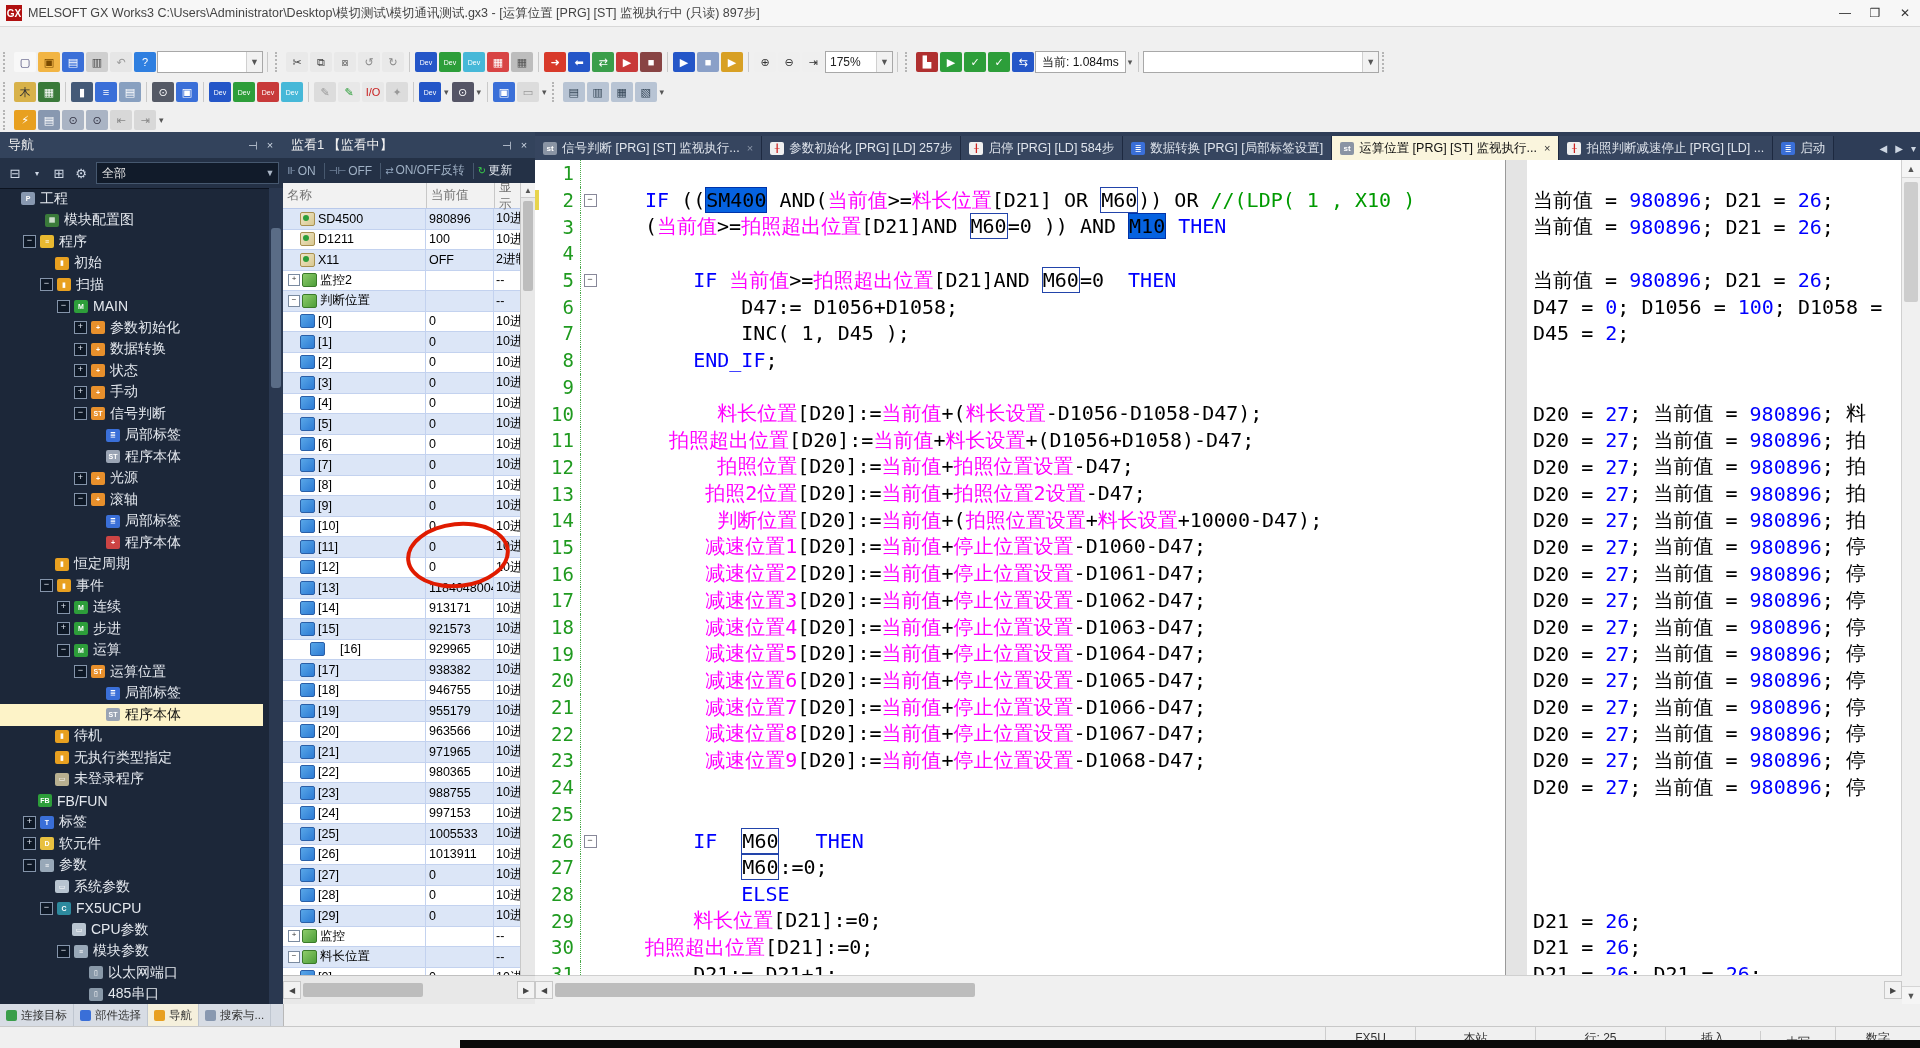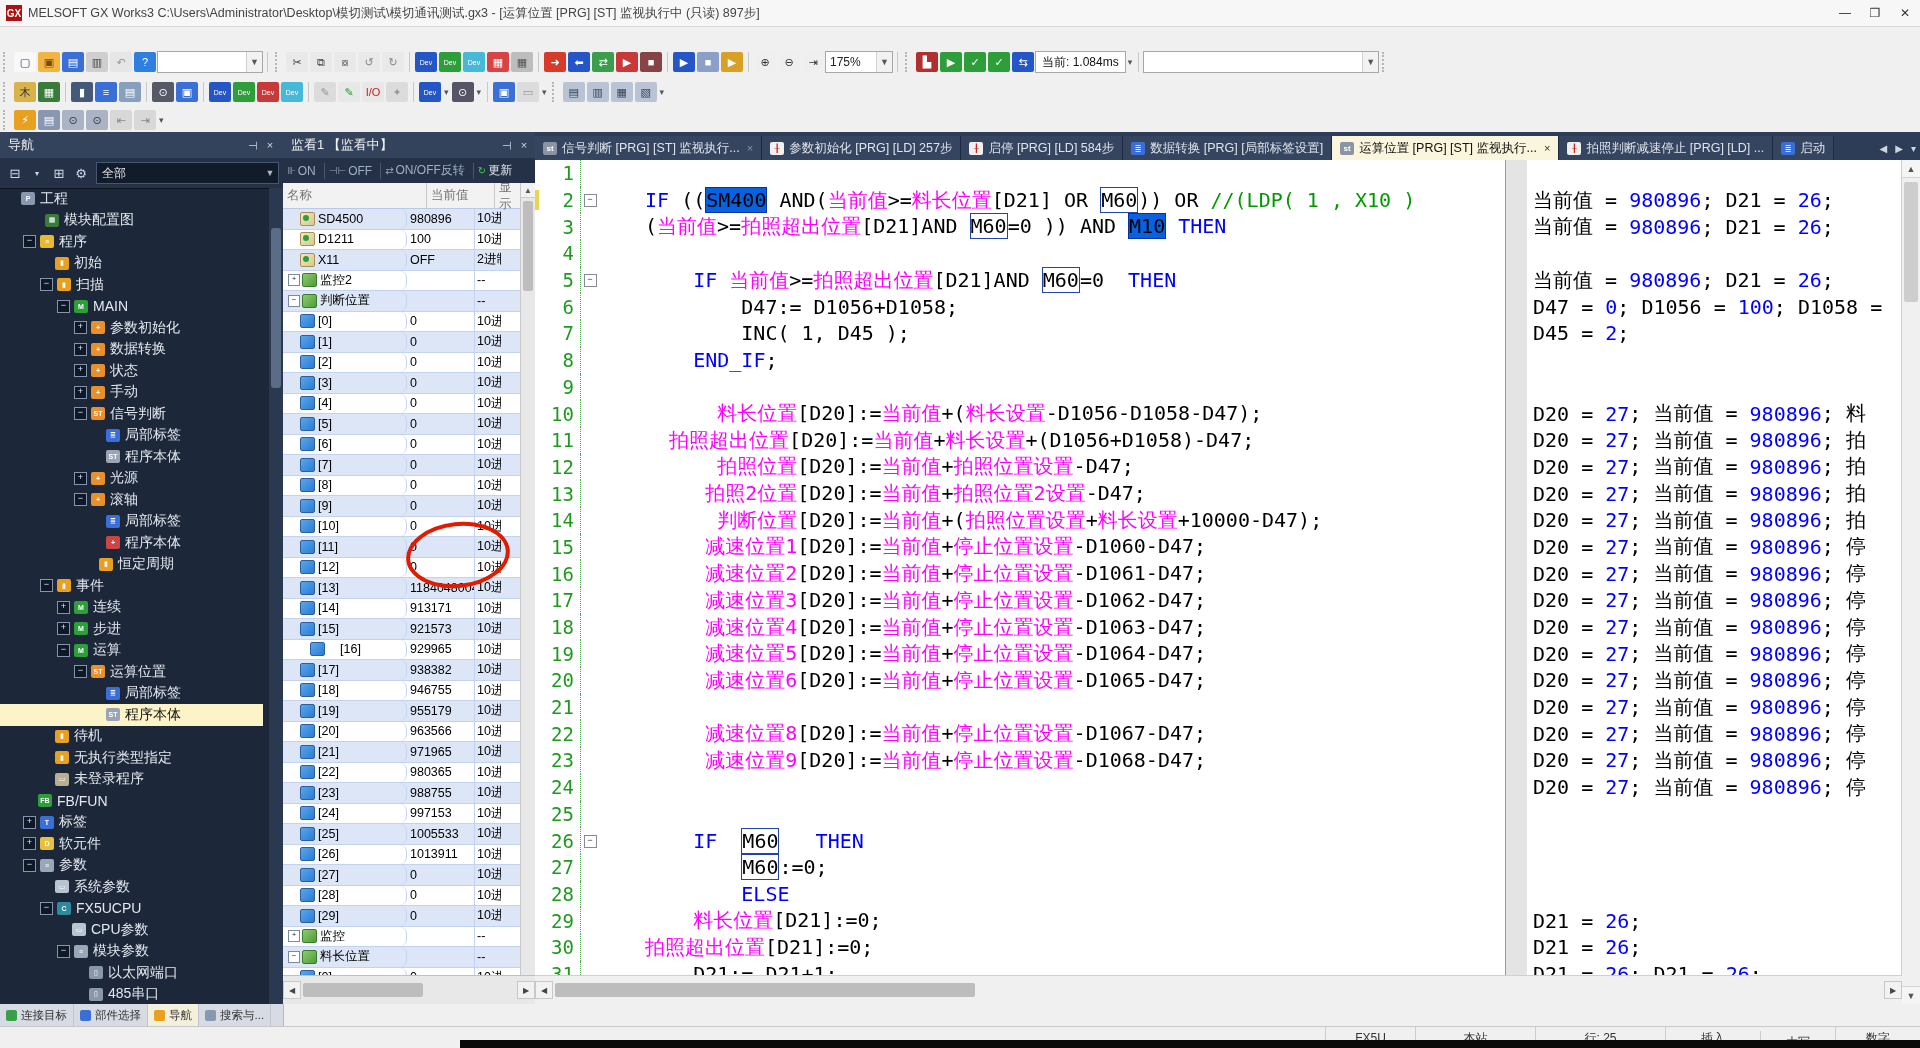--- a/index.html
+++ b/index.html
@@ -47,21 +47,21 @@
   .watch-toolbar{height:25px;background:#243146;display:flex;align-items:center;padding:0 4px;color:#9fb0c4;font-size:12px;border-bottom:1px solid #0c1320;white-space:nowrap;overflow:hidden;}
   .wt-item{display:flex;align-items:center;margin-right:4px;}
   .wt-item .wg{font-size:10px;margin-right:2px;color:#8fa3bc;}
   .wt-sep{width:1px;height:16px;background:#47586e;margin:0 4px;}
   .watch-grid{position:absolute;left:0;top:51px;width:238px;bottom:28px;background:#fff;overflow:hidden;}
   .wg-head{display:flex;height:25px;background:#f2f2f2;border-bottom:1px solid #b9c9ea;color:#737373;font-size:12.5px;align-items:center;}
   .wg-head .c{padding-left:4px;border-right:1px solid #c8c8c8;height:100%;display:flex;align-items:center;box-sizing:border-box;}
   .wrow{display:flex;height:19.5px;align-items:center;font-size:12.5px;color:#000;border-bottom:1px solid #c3d2ef;}
   .wrow.alt{background:#dce6f7;}
   .wc{height:100%;display:flex;align-items:center;box-sizing:border-box;border-right:1px solid #c3d2ef;overflow:hidden;white-space:nowrap;}
-  .wc.name{width:124px;padding-left:3px;border-radius:7px;}
+  .wc.name{width:143px;padding-left:3px;}
   .wc.val{width:68px;padding-left:3px;}
   .wc.disp{width:26px;padding-left:2px;border-right:none;}
   .wexp{width:10px;height:10px;border:1px solid #7a8aa0;background:#fff;color:#333;font-size:8px;line-height:8px;text-align:center;margin:0 2px;flex:none;}
   .wico{width:13px;height:12px;border-radius:2px;margin-right:3px;flex:none;background:linear-gradient(135deg,#59a7e8,#2d7bd4);border:1px solid #2a5fa8;position:relative;}
   .wico.devi{background:linear-gradient(135deg,#f0e6c8,#d8c890);border:1px solid #a89050;}
   .wico.devi:after{content:"";position:absolute;left:2px;top:2px;width:6px;height:6px;border-radius:50%;background:#2d9e3a;}
   .wico.grpi{background:linear-gradient(135deg,#8ecc6a,#4d9e3a);border:1px solid #3a7a2a;}
   .watch-vscroll{position:absolute;right:0;top:51px;width:14px;bottom:28px;background:#e8e8e8;border-left:1px solid #c8c8c8;}
   .watch-vscroll .arr{height:14px;display:flex;align-items:center;justify-content:center;font-size:8px;color:#555;background:#f2f2f2;border-bottom:1px solid #ccc;}
   .watch-vscroll .thumb{position:absolute;left:2px;top:18px;width:10px;height:90px;background:#bdbdbd;border-radius:2px;}
@@ -347,21 +347,21 @@
         <div class="trow" style="padding-left: 91px;">
           <span class="texp none"></span>
           <span class="tico" style="background: rgb(58, 111, 216);">≣</span>
           <span>局部标签</span>
         </div>
         <div class="trow" style="padding-left: 91px;">
           <span class="texp none"></span>
           <span class="tico" style="background: rgb(204, 68, 68);">+</span>
           <span>程序本体</span>
         </div>
-        <div class="trow" style="padding-left: 40px; margin-left: 44px;">
+        <div class="trow" style="padding-left: 40px;">
           <span class="texp none"></span>
           <span class="tico" style="background: rgb(232, 160, 32);">▮</span>
           <span>恒定周期</span>
         </div>
         <div class="trow" style="padding-left: 40px;">
           <span class="texp">−</span>
           <span class="tico" style="background: rgb(232, 160, 32);">▮</span>
           <span>事件</span>
         </div>
         <div class="trow" style="padding-left: 57px;">
@@ -891,21 +891,21 @@
           <div class="cline"><span class="ln">11</span><span class="fold"></span><span class="ctext">  <span class="lbl">拍照超出位置</span>[D20]:=<span class="lbl">当前值</span>+<span class="lbl">料长设置</span>+(D1056+D1058)-D47;</span></div>
           <div class="cline"><span class="ln">12</span><span class="fold"></span><span class="ctext">      <span class="lbl">拍照位置</span>[D20]:=<span class="lbl">当前值</span>+<span class="lbl">拍照位置设置</span>-D47;</span></div>
           <div class="cline"><span class="ln">13</span><span class="fold"></span><span class="ctext">     <span class="lbl">拍照2位置</span>[D20]:=<span class="lbl">当前值</span>+<span class="lbl">拍照位置2设置</span>-D47;</span></div>
           <div class="cline"><span class="ln">14</span><span class="fold"></span><span class="ctext">      <span class="lbl">判断位置</span>[D20]:=<span class="lbl">当前值</span>+(<span class="lbl">拍照位置设置</span>+<span class="lbl">料长设置</span>+10000-D47);</span></div>
           <div class="cline"><span class="ln">15</span><span class="fold"></span><span class="ctext">     <span class="lbl">减速位置1</span>[D20]:=<span class="lbl">当前值</span>+<span class="lbl">停止位置设置</span>-D1060-D47;</span></div>
           <div class="cline"><span class="ln">16</span><span class="fold"></span><span class="ctext">     <span class="lbl">减速位置2</span>[D20]:=<span class="lbl">当前值</span>+<span class="lbl">停止位置设置</span>-D1061-D47;</span></div>
           <div class="cline"><span class="ln">17</span><span class="fold"></span><span class="ctext">     <span class="lbl">减速位置3</span>[D20]:=<span class="lbl">当前值</span>+<span class="lbl">停止位置设置</span>-D1062-D47;</span></div>
           <div class="cline"><span class="ln">18</span><span class="fold"></span><span class="ctext">     <span class="lbl">减速位置4</span>[D20]:=<span class="lbl">当前值</span>+<span class="lbl">停止位置设置</span>-D1063-D47;</span></div>
           <div class="cline"><span class="ln">19</span><span class="fold"></span><span class="ctext">     <span class="lbl">减速位置5</span>[D20]:=<span class="lbl">当前值</span>+<span class="lbl">停止位置设置</span>-D1064-D47;</span></div>
           <div class="cline"><span class="ln">20</span><span class="fold"></span><span class="ctext">     <span class="lbl">减速位置6</span>[D20]:=<span class="lbl">当前值</span>+<span class="lbl">停止位置设置</span>-D1065-D47;</span></div>
-          <div class="cline"><span class="ln">21</span><span class="fold"></span></div>
+          <div class="cline"><span class="ln">21</span><span class="fold"></span><span class="ctext">     <span class="lbl">减速位置7</span>[D20]:=<span class="lbl">当前值</span>+<span class="lbl">停止位置设置</span>-D1066-D47;</span></div>
           <div class="cline"><span class="ln">22</span><span class="fold"></span><span class="ctext">     <span class="lbl">减速位置8</span>[D20]:=<span class="lbl">当前值</span>+<span class="lbl">停止位置设置</span>-D1067-D47;</span></div>
           <div class="cline"><span class="ln">23</span><span class="fold"></span><span class="ctext">     <span class="lbl">减速位置9</span>[D20]:=<span class="lbl">当前值</span>+<span class="lbl">停止位置设置</span>-D1068-D47;</span></div>
           <div class="cline"><span class="ln">24</span><span class="fold"></span></div>
           <div class="cline"><span class="ln">25</span><span class="fold"></span><span class="ctext"></span></div>
           <div class="cline"><span class="ln">26</span><span class="fold"><span class="fbox">−</span></span><span class="ctext">    <span class="kw">IF</span>  <span class="dev-box">M60</span>   <span class="kw">THEN</span></span></div>
           <div class="cline"><span class="ln">27</span><span class="fold"></span><span class="ctext">        <span class="dev-box">M60</span>:=0;</span></div>
           <div class="cline"><span class="ln">28</span><span class="fold"></span><span class="ctext">        <span class="kw">ELSE</span></span></div>
           <div class="cline"><span class="ln">29</span><span class="fold"></span><span class="ctext">    <span class="lbl">料长位置</span>[D21]:=0;</span></div>
           <div class="cline"><span class="ln">30</span><span class="fold"></span><span class="ctext"><span class="lbl">拍照超出位置</span>[D21]:=0;</span></div>
           <div class="cline"><span class="ln">31</span><span class="fold"></span><span class="ctext">    D21:= D21+1;</span></div>

